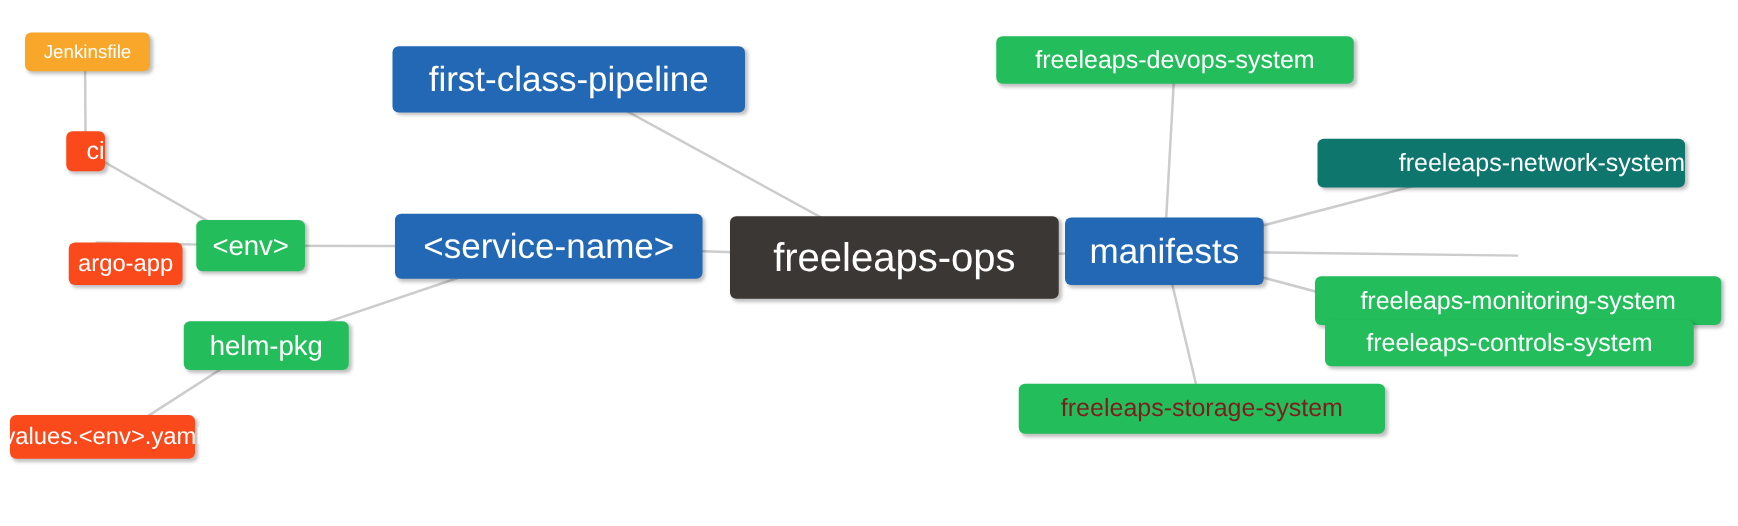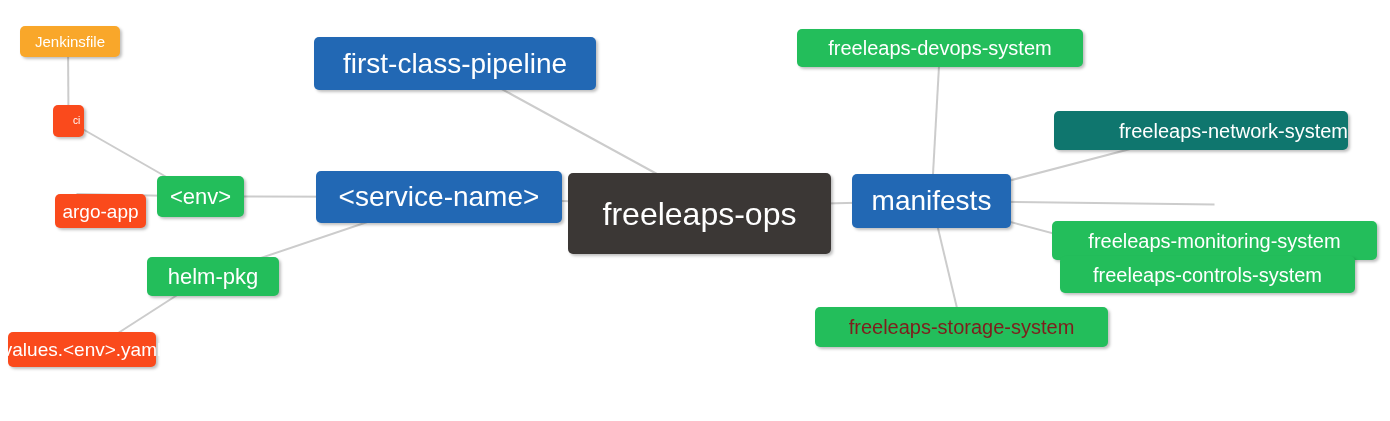--- a/index.html
+++ b/index.html
@@ -58,42 +58,42 @@
       <line x1="715.5" y1="206" x2="931.5" y2="201" stroke="#CCCCCC" stroke-width="2"></line>
       <line x1="931.5" y1="201" x2="940" y2="48" stroke="#CCCCCC" stroke-width="2"></line>
       <line x1="931.5" y1="201" x2="1201" y2="130.5" stroke="#CCCCCC" stroke-width="2"></line>
       <line x1="931.5" y1="201" x2="1214.5" y2="204.5" stroke="#CCCCCC" stroke-width="2"></line>
       <line x1="931.5" y1="201" x2="1207.5" y2="274.5" stroke="#CCCCCC" stroke-width="2"></line>
       <line x1="931.5" y1="201" x2="961.5" y2="327" stroke="#CCCCCC" stroke-width="2"></line>
     </svg>
     <div class="node" style="left: 20px; top: 26px; width: 100px; height: 31px; background: rgb(249, 167, 42); font-size: 15px; color: rgb(255, 255, 255);">
       <span>Jenkinsfile</span>
     </div>
-    <div class="node" style="left: 53px; top: 105px; width: 31px; height: 32px; background: rgb(250, 74, 28); font-size: 10px; color: rgb(255, 255, 255); padding-left: 16px;">
+    <div class="node" style="left: 53px; top: 105px; width: 31px; height: 32px; background: rgb(250, 74, 28); font-size: 20px; color: rgb(255, 255, 255); padding-left: 16px;">
       <span>ci</span>
     </div>
     <div class="node" style="left: 31px; top: 194px; width: 91px; height: 34px; background: rgb(250, 74, 28); font-size: 19px; color: rgb(255, 255, 255); margin-left: 24px;">
       <span>argo-app</span>
     </div>
     <div class="node" style="left: 157px; top: 176px; width: 87px; height: 41px; background: rgb(35, 190, 91); font-size: 22px; color: rgb(255, 255, 255);">
       <span>&lt;env&gt;</span>
     </div>
     <div class="node" style="left: 147px; top: 257px; width: 132px; height: 39px; background: rgb(35, 190, 91); font-size: 22px; color: rgb(255, 255, 255);">
       <span>helm-pkg</span>
     </div>
     <div class="node" style="left: 8px; top: 332px; width: 148px; height: 35px; background: rgb(250, 74, 28); font-size: 19px; color: rgb(255, 255, 255);">
       <span>values.&lt;env&gt;.yaml</span>
     </div>
     <div class="node" style="left: 314px; top: 37px; width: 282px; height: 53px; background: rgb(34, 104, 180); font-size: 28px; color: rgb(255, 255, 255);">
       <span>first-class-pipeline</span>
     </div>
     <div class="node" style="left: 316px; top: 171px; width: 246px; height: 52px; background: rgb(34, 104, 180); font-size: 28px; color: rgb(255, 255, 255);">
       <span>&lt;service-name&gt;</span>
     </div>
-    <div class="node" style="left: 568px; top: 173px; width: 263px; height: 81px; background: rgb(59, 55, 53); font-size: 32px; color: rgb(255, 255, 255);">
+    <div class="node" style="left: 584px; top: 173px; width: 263px; height: 66px; background: rgb(59, 55, 53); font-size: 32px; color: rgb(255, 255, 255);">
       <span>freeleaps-ops</span>
     </div>
     <div class="node" style="left: 852px; top: 174px; width: 159px; height: 54px; background: rgb(34, 104, 180); font-size: 28px; color: rgb(255, 255, 255);">
       <span>manifests</span>
     </div>
     <div class="node" style="left: 797px; top: 29px; width: 286px; height: 38px; background: rgb(35, 190, 91); font-size: 20px; color: rgb(255, 255, 255);">
       <span>freeleaps-devops-system</span>
     </div>
     <div class="node" style="left: 1054px; top: 111px; width: 294px; height: 39px; background: #0f766e; font-size: 20px; color: rgb(255, 255, 255); justify-content: flex-end;">
       <span>freeleaps-network-system</span>

